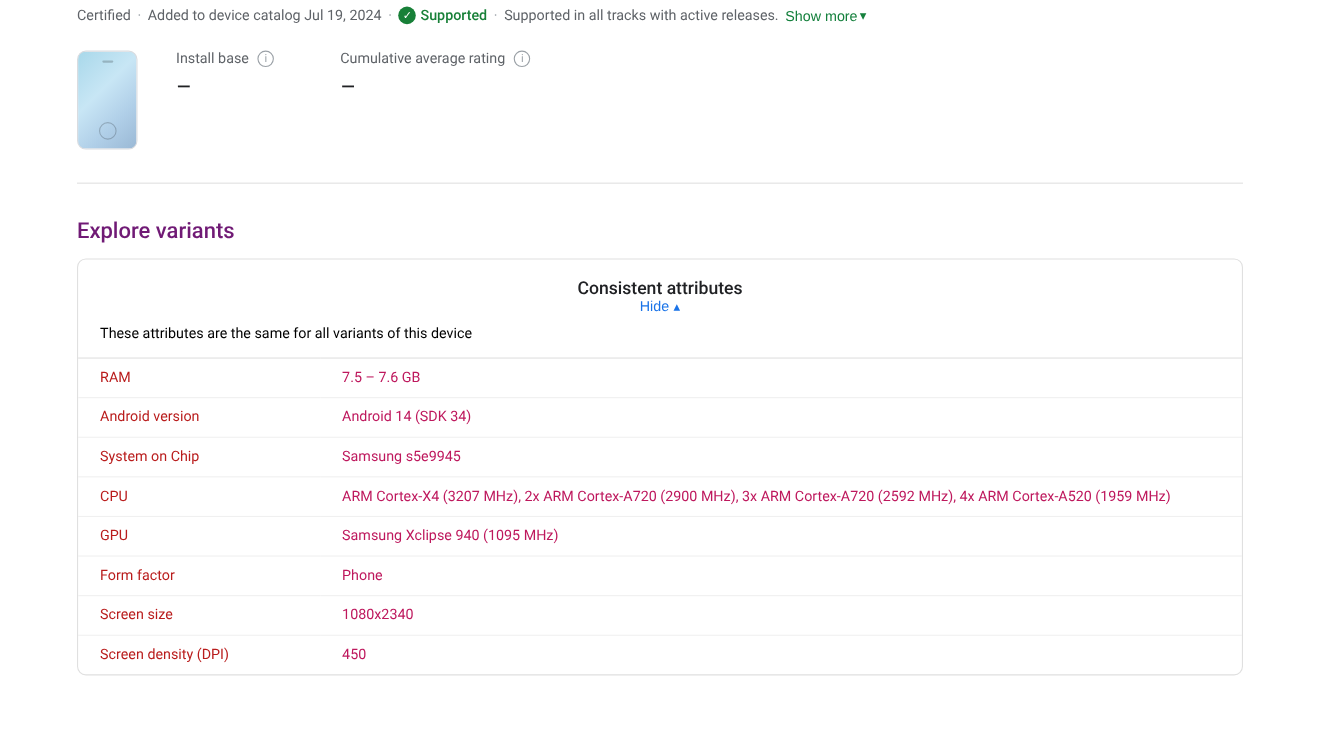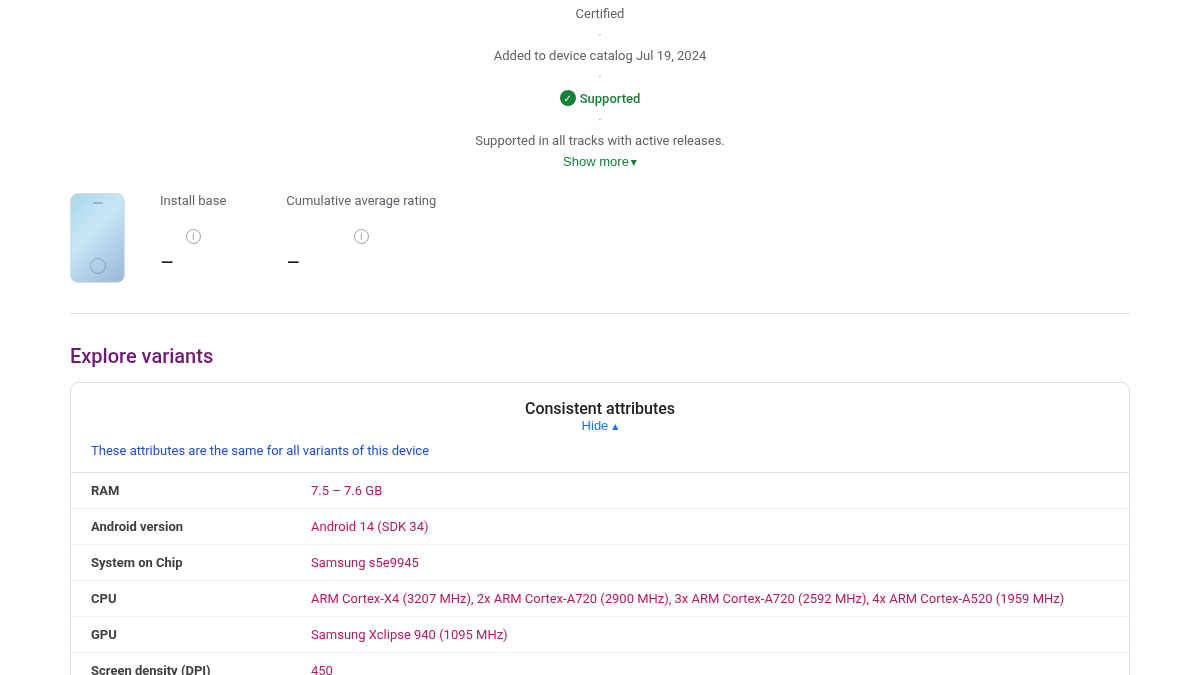--- a/index.html
+++ b/index.html
@@ -26,21 +26,20 @@
     }
 
     .cert-bar {
       display: flex;
       align-items: center;
       gap: 6px;
       font-size: 13px;
       color: #5f6368;
       padding: 6px 0 14px 0;
       flex-wrap: wrap;
-      flex-direction: column;
     }
     .cert-bar .dot { color: #9aa0a6; }
     .cert-bar .supported-badge {
       display: inline-flex;
       align-items: center;
       gap: 4px;
       color: #188038;
       font-weight: 500;
     }
     .cert-bar .supported-badge .check-icon {
@@ -111,25 +110,24 @@
     }
 
     .stat-group {
       display: flex;
       gap: 60px;
     }
     .stat-item {}
     .stat-label {
       display: flex;
       align-items: center;
-      gap: 21px;
+      gap: 8px;
       font-size: 13px;
       color: #5f6368;
       margin-bottom: 6px;
-      flex-direction: column;
     }
     .stat-label .info-icon {
       width: 15px;
       height: 15px;
       border-radius: 50%;
       border: 1px solid #9aa0a6;
       display: inline-flex;
       align-items: center;
       justify-content: center;
       font-size: 10px;
@@ -171,21 +169,21 @@
       padding: 16px 20px 10px 20px;
       flex-direction: column;
     }
     .attributes-header-title {
       font-size: 16px;
       font-weight: 500;
       color: #202124;
     }
     .attributes-subtitle {
       font-size: 13px;
-      color: #1d4ed8;
+      color: #000000;
       padding: 0 20px 14px 20px;
     }
     .hide-btn {
       display: inline-flex;
       align-items: center;
       gap: 4px;
       color: #1a73e8;
       font-size: 13px;
       cursor: pointer;
       background: none;
@@ -206,23 +204,23 @@
     .attr-table tr:first-child {
       border-top: 1px solid #e0e0e0;
     }
     .attr-table td {
       padding: 10px 20px;
       vertical-align: top;
       font-size: 13px;
       color: #202124;
     }
     .attr-table td:first-child {
-      color: #404040;
+      color: #b91c1c;
       width: 220px;
-      font-weight: 700;
+      font-weight: 400;
     }
     .attr-table td:last-child {
       color: #be185d;
     }
   </style>
 </head>
 <body>
 
 <div class="page-container">
 
@@ -298,20 +296,28 @@
     </tr>
           <tr>
       <td>CPU</td>
       <td>ARM Cortex-X4 (3207 MHz), 2x ARM Cortex-A720 (2900 MHz), 3x ARM Cortex-A720 (2592 MHz), 4x ARM Cortex-A520 (1959 MHz)</td>
     </tr>
           <tr>
       <td>GPU</td>
       <td>Samsung Xclipse 940 (1095 MHz)</td>
     </tr>
           <tr>
+      <td>Form factor</td>
+      <td>Phone</td>
+    </tr>
+          <tr>
+      <td>Screen size</td>
+      <td>1080x2340</td>
+    </tr>
+          <tr>
       <td>Screen density (DPI)</td>
       <td>450</td>
     </tr>
         </tbody>
     </table>
   </div>
 
 </div>
 
 </body></html>

